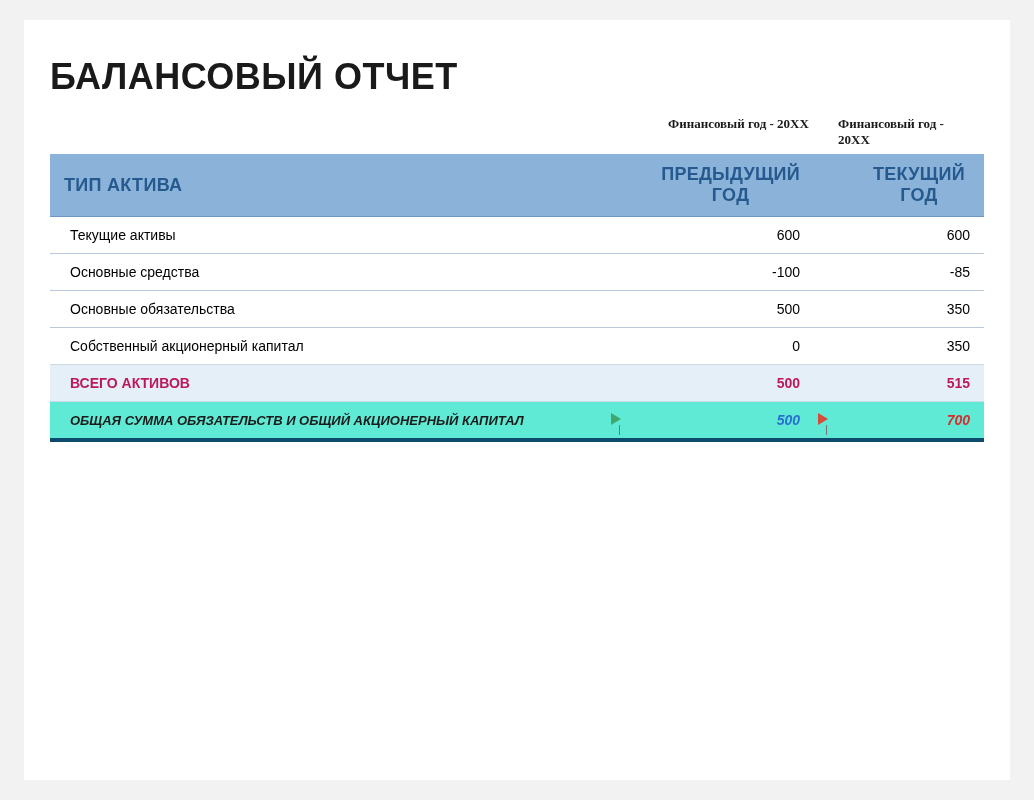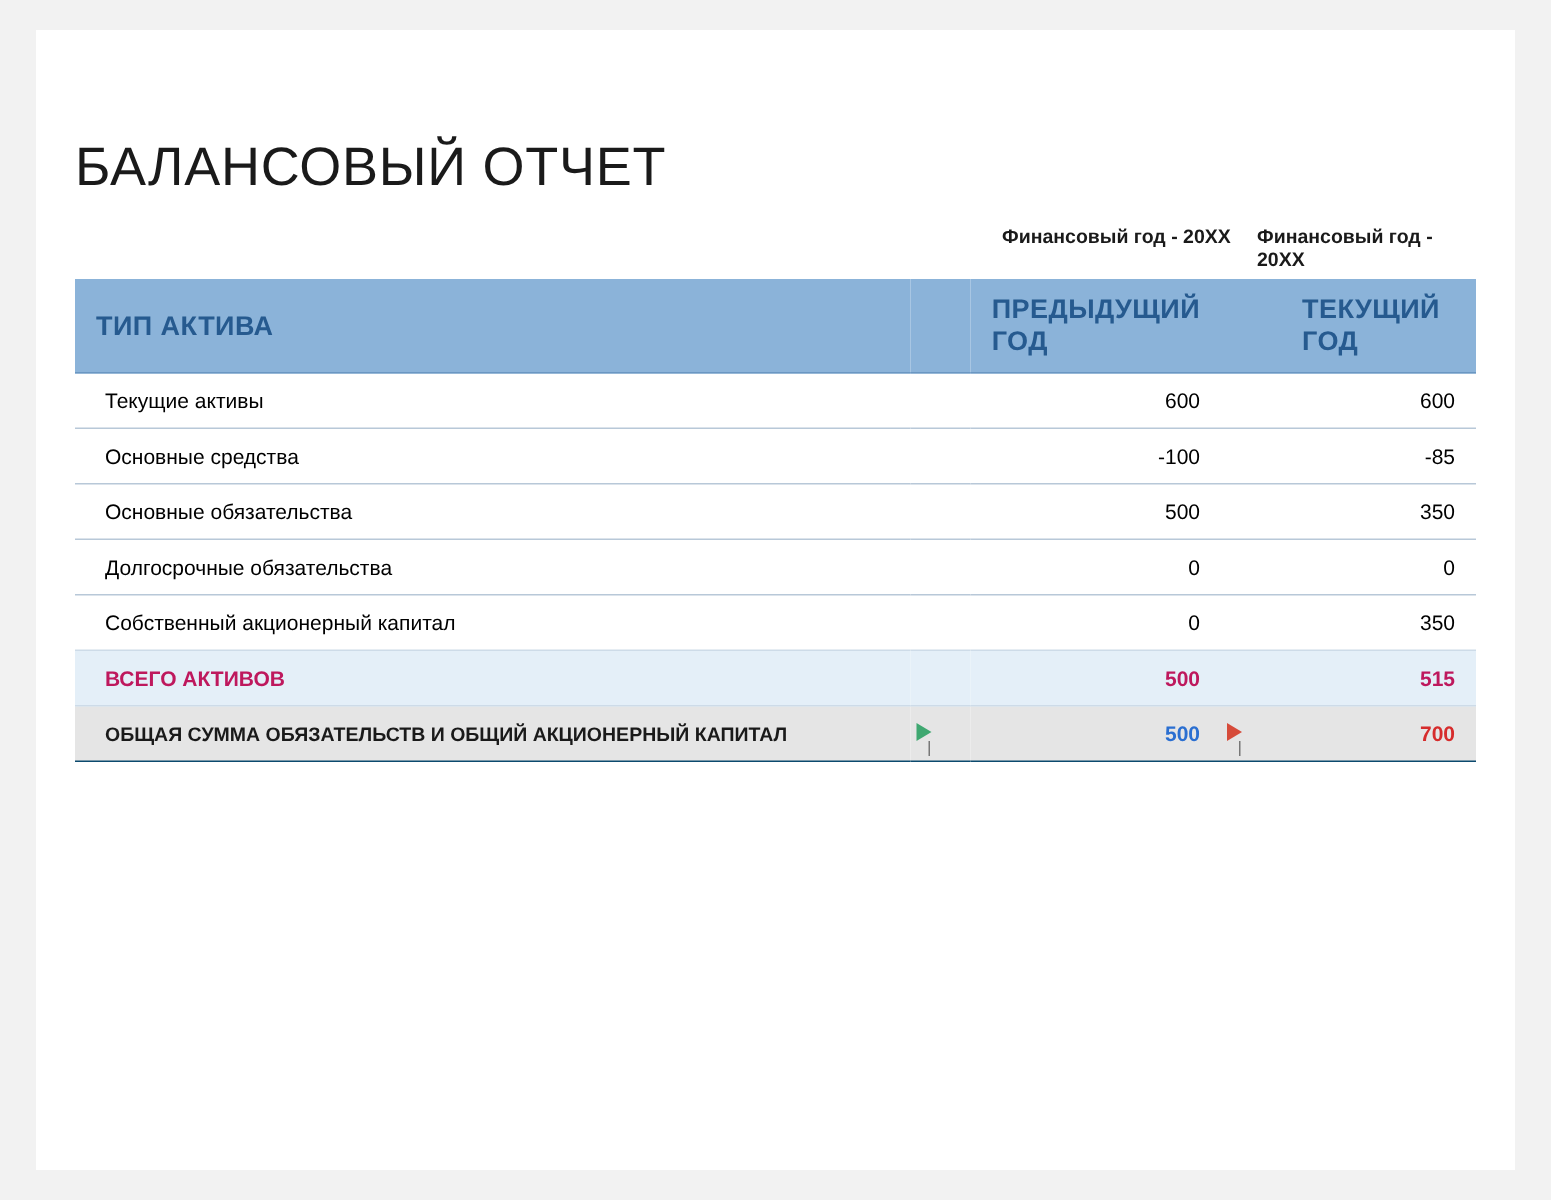--- a/index.html
+++ b/index.html
@@ -10,75 +10,75 @@
     padding: 20px 24px;
   }
   .sheet {
     background: #ffffff;
     width: 100%;
     min-height: 760px;
     padding: 36px 26px;
   }
   h1.title {
     font-size: 36px;
-    font-weight: 400;
+    font-weight: 700;
     letter-spacing: 0.5px;
     color: #1a1a1a;
     margin-bottom: 18px;
-    margin-top: 34px;
   }
   .year-labels {
     display: flex;
     justify-content: flex-end;
     font-size: 13px;
     font-weight: 700;
     color: #1a1a1a;
     padding: 0 6px 6px 0;
   }
-  .year-labels span { display:inline-block; }
+  .year-labels span { display:inline-block;font-family:Liberation Serif, serif; }
   .year-labels .yl-prev { width: 180px; text-align: left; padding-left: 20px;}
   .year-labels .yl-curr { width: 150px; text-align: left; padding-left: 10px;}
 
   table {
     width: 100%;
     border-collapse: collapse;
     font-size: 14px;
   }
   th, td { padding: 10px 14px; }
   thead th {
     background: #8bb3d9;
     color: #265a8f;
     text-align: left;
     font-weight: 800;
     font-size: 18px;
     letter-spacing: 0.3px;
     border-bottom: 1px solid #6b97c2;
   }
-  thead th.num { text-align: left; }
+  thead th.num { text-align: center; }
 
   tbody.data td {
     border-bottom: 1px solid #b8c8d8;
     color: #000000;
   }
   tbody.data tr:last-child td { border-bottom: none; }
   td.num { text-align: right; font-variant-numeric: tabular-nums; }
   td.label { padding-left: 20px; }
   .neg { color: #d62c2c; }
 
   tbody.summary tr.total-assets td {
     background: #e4eff8;
     font-weight: 800;
     color: #be185d;
     border-top: 1px solid #cddbe8;
     border-bottom: 1px solid #cddbe8;
   }
   tbody.summary tr.liab td {
-    background: #e5e5e5;
+    background: #5eead4;
     font-weight: 800;
-    border-bottom: 1px solid #0c4a6e;
+    border-bottom: 4px solid #0c4a6e;
+    font-style: italic;
   }
   tbody.summary tr.liab td.label { color: #1a1a1a; font-size: 13px; }
   tbody.summary tr.liab td.prev { color: #2b6fd1; }
   tbody.summary tr.liab td.curr { color: #d62c2c; }
   tbody.summary tr.balance td {
     background: #ffffff;
     font-weight: 800;
     color: #1a1a1a;
     border-bottom: 1px solid #cddbe8;
   }
@@ -154,27 +154,20 @@
         <td class="num neg">-85</td>
       </tr>
       <tr>
         <td class="label">Основные обязательства</td>
         <td></td>
         <td class="num">500</td>
         <td></td>
         <td class="num">350</td>
       </tr>
       <tr>
-        <td class="label">Долгосрочные обязательства</td>
-        <td></td>
-        <td class="num">0</td>
-        <td></td>
-        <td class="num">0</td>
-      </tr>
-      <tr>
         <td class="label">Собственный акционерный капитал</td>
         <td></td>
         <td class="num">0</td>
         <td></td>
         <td class="num">350</td>
       </tr>
     </tbody>
 
     <tbody class="summary">
       <tr class="total-assets">

